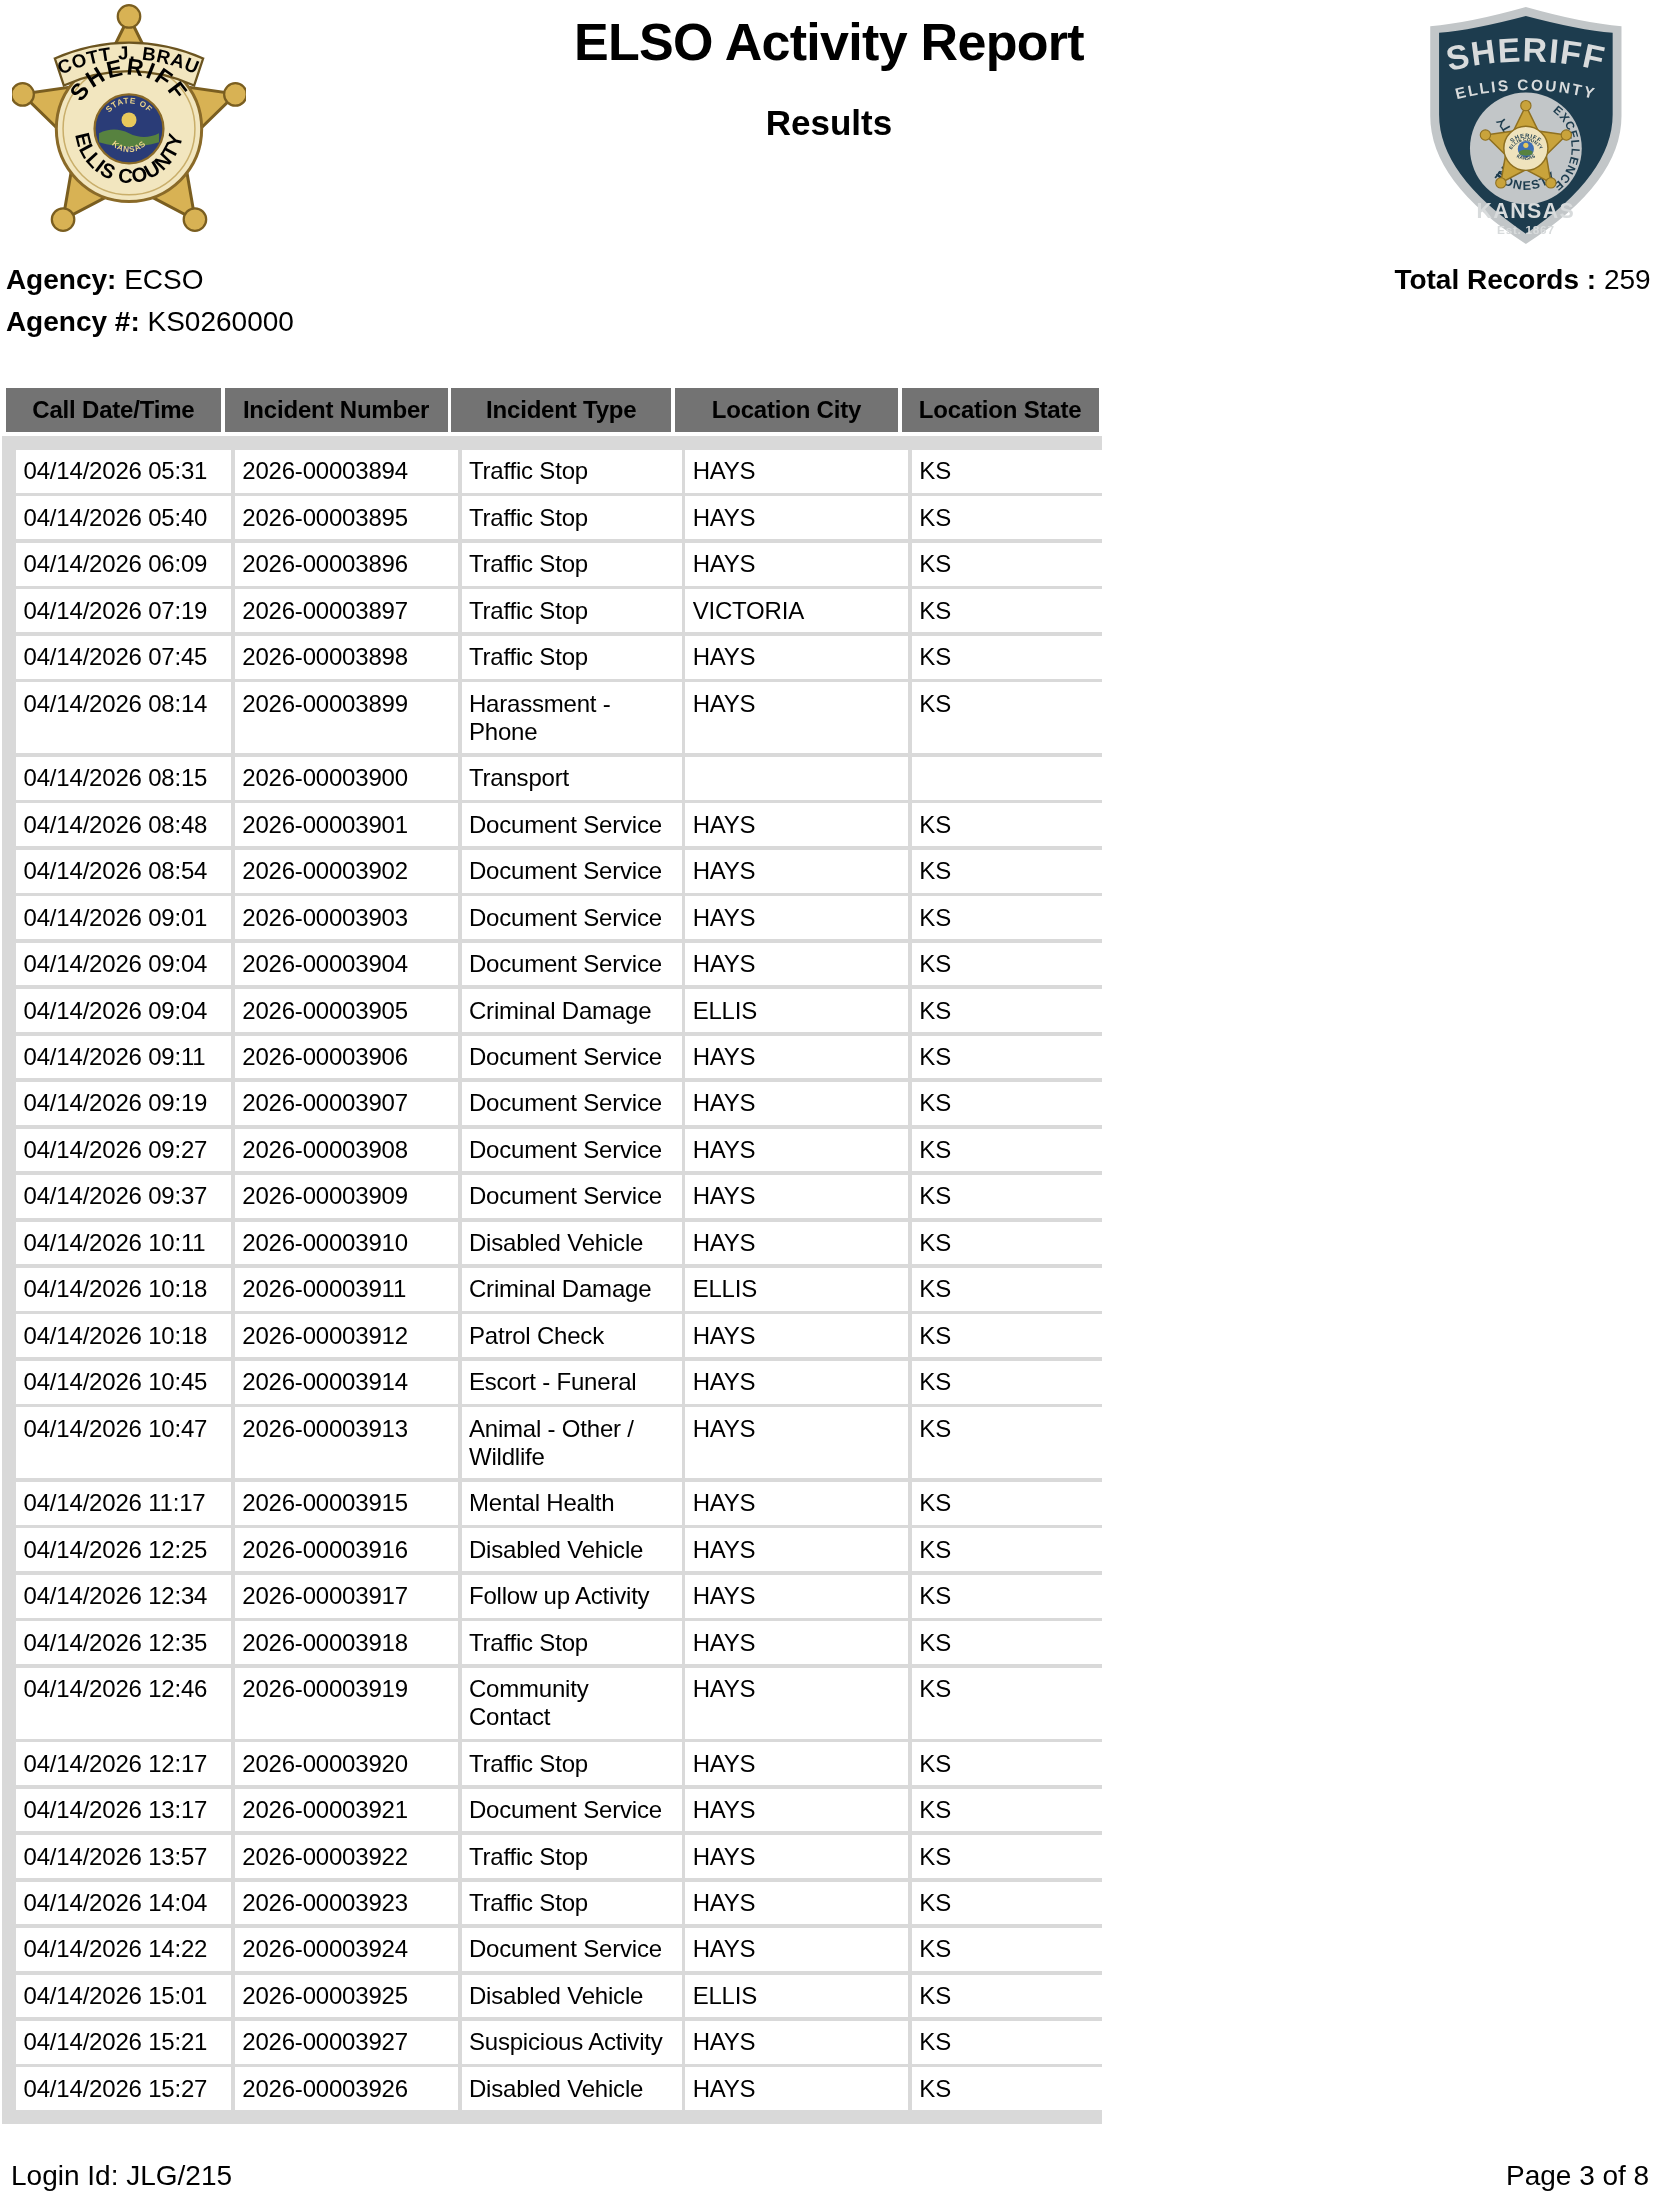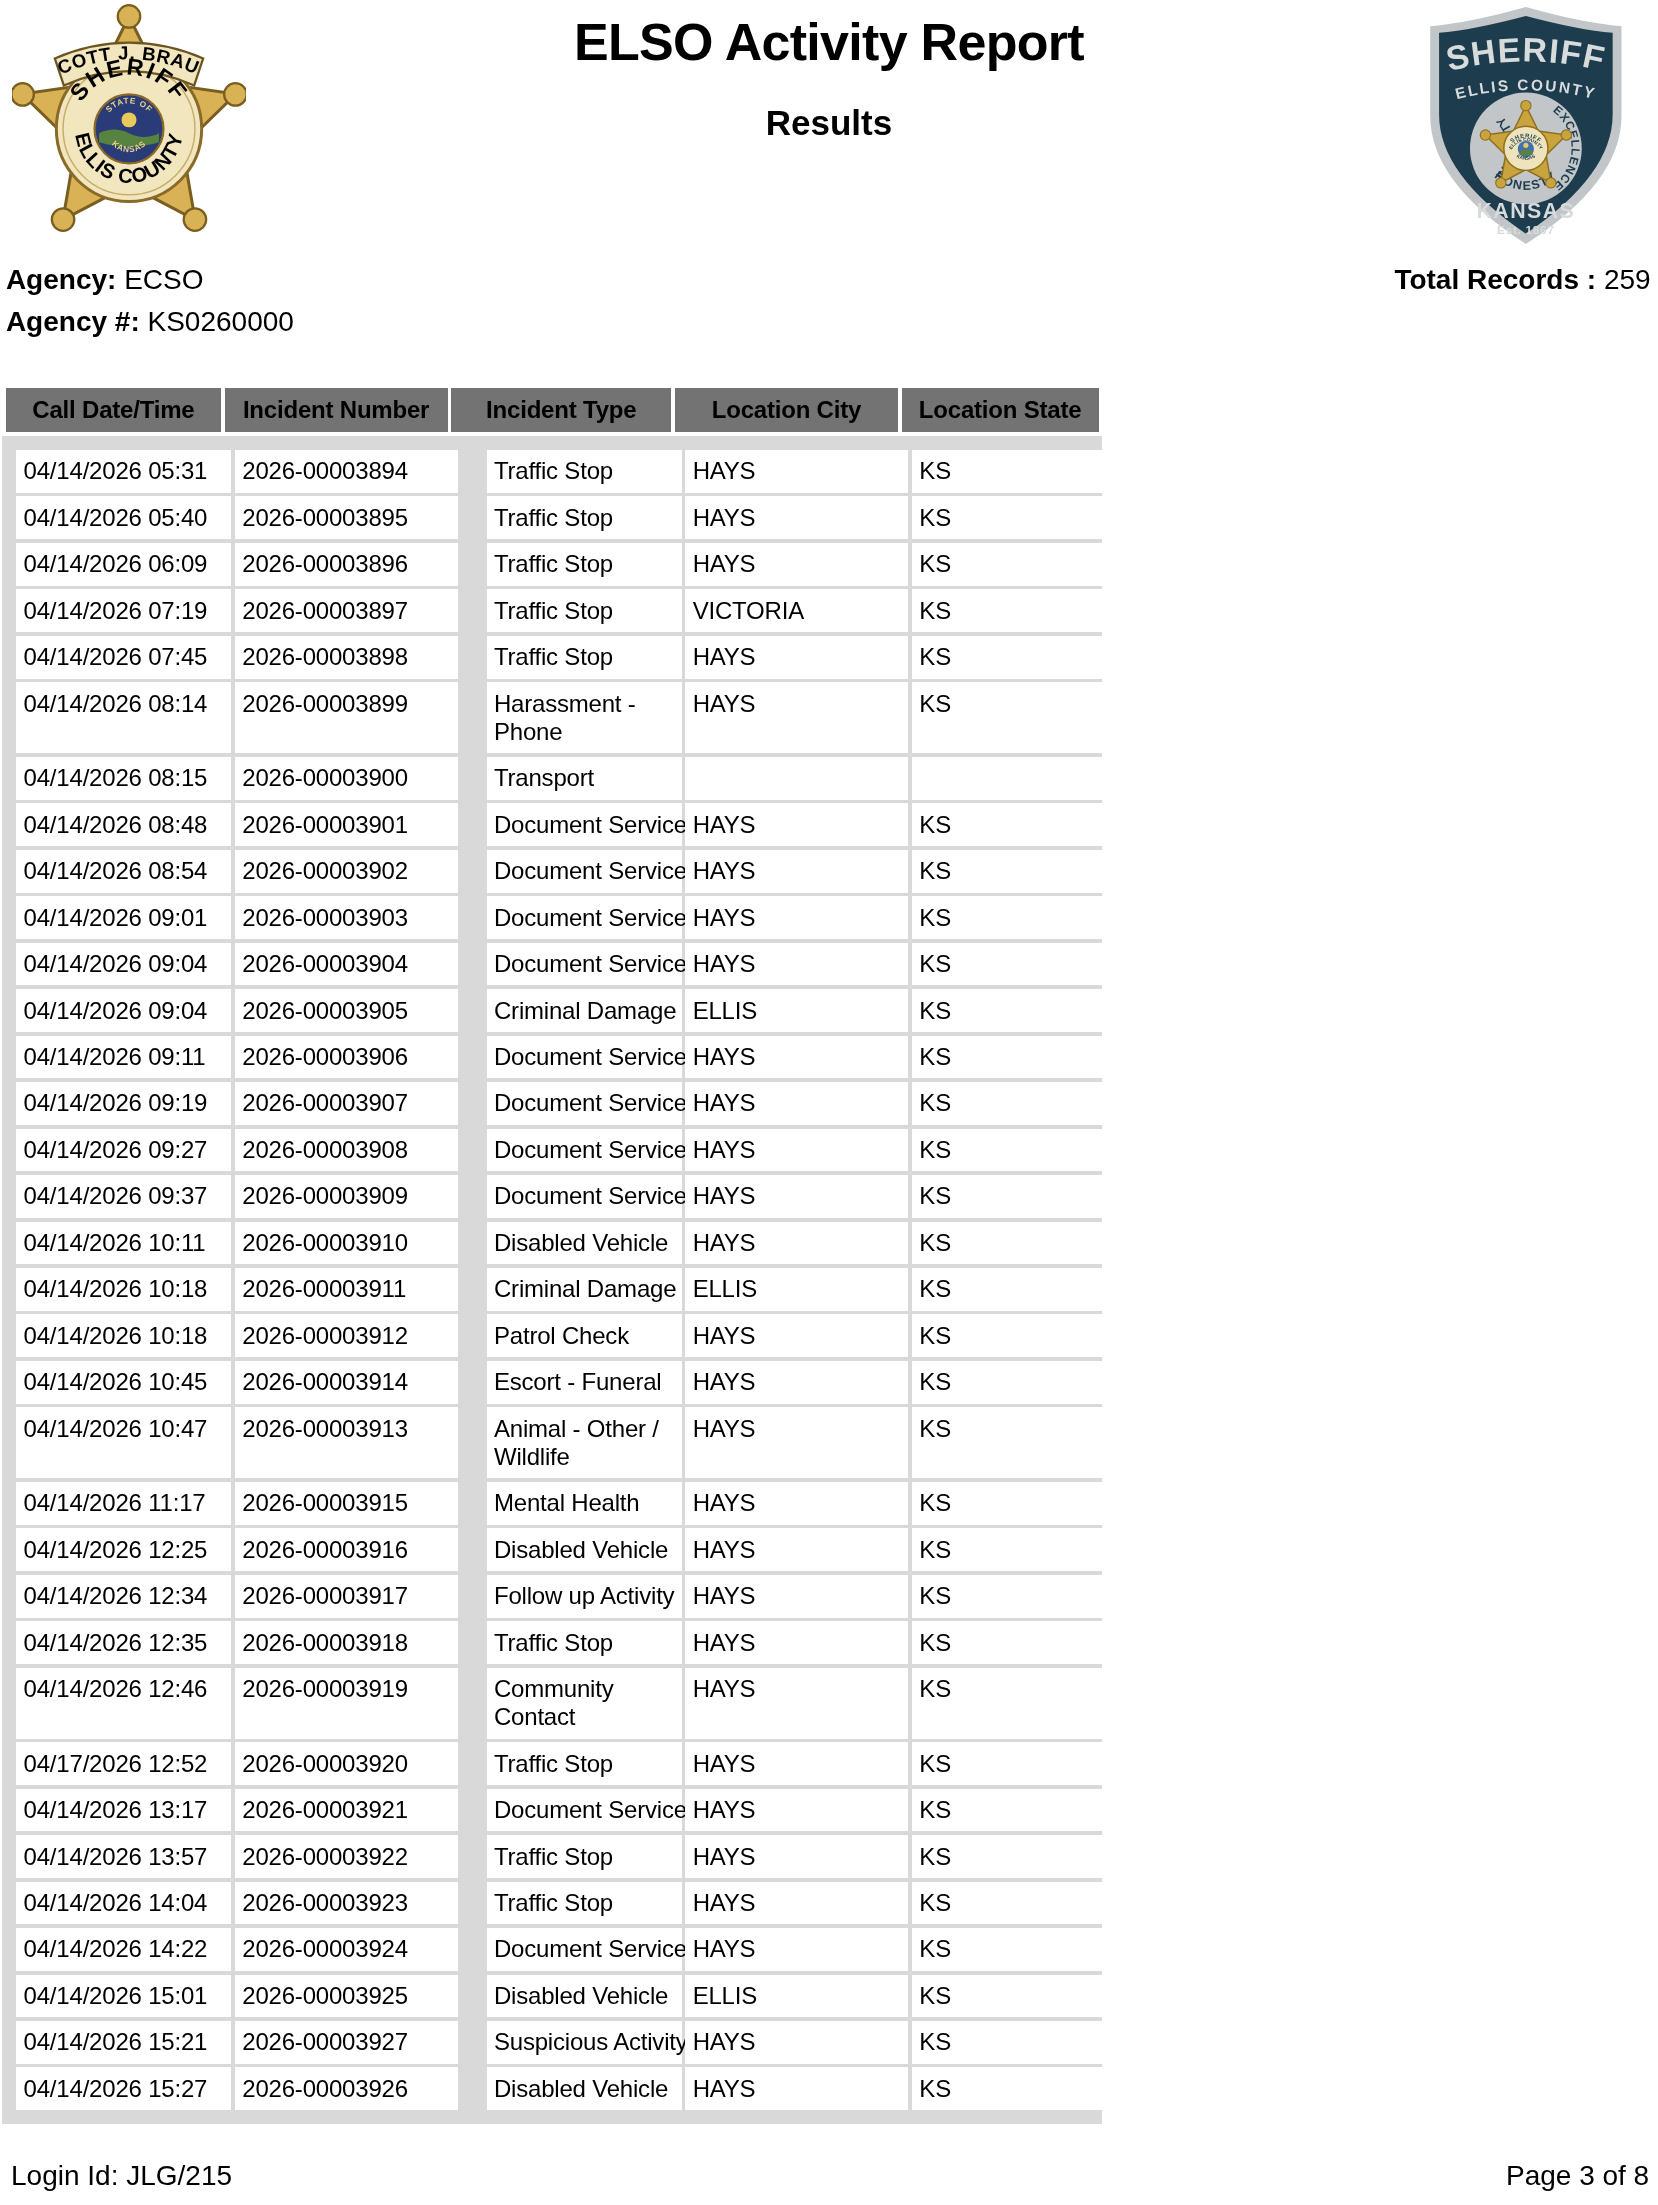--- a/index.html
+++ b/index.html
@@ -24,21 +24,21 @@
            grid-template-columns:215px 223px 220px 223px 197px; column-gap:3.7px; }
   .th { background:#737373; height:44px; display:flex; align-items:center; justify-content:center;
         font-size:24px; font-weight:bold; letter-spacing:-0.2px; }
 
   .tbody { position:absolute; left:2.2px; top:436px; display:grid;
            grid-template-columns:215px 223px 220px 223px 197px; gap:3.7px;
            background:#d9d9d9; padding:14px; width:1100px; }
   .t-row { display:contents; }
   .cell { background:#ffffff; font-size:24px; line-height:28px; letter-spacing:-0.2px;
           padding:7.4px 7.4px 7.4px 7.4px; vertical-align:top; }
-  .c-type { white-space:pre;margin-left:25px; }
+  .c-type { white-space:pre; }
 
   
   .footer-left  { position:absolute; left:11px;  top:2160px; font-size:28px; }
   .footer-right { position:absolute; right:8.8px; top:2160px; font-size:28px;margin-left:43px; }
 
   svg text { font-family:"Liberation Sans", sans-serif; }
 </style>
 </head>
 <body>
 
@@ -385,21 +385,21 @@
     <div class="t-row">
       <div class="cell c-date">04/14/2026 12:46</div>
       <div class="cell c-num">2026-00003919</div>
       <div class="cell c-type">Community
 Contact</div>
       <div class="cell c-city">HAYS</div>
       <div class="cell c-state">KS</div>
     </div>
 
     <div class="t-row">
-      <div class="cell c-date">04/17/2026 12:52</div>
+      <div class="cell c-date">04/14/2026 12:17</div>
       <div class="cell c-num">2026-00003920</div>
       <div class="cell c-type">Traffic Stop</div>
       <div class="cell c-city">HAYS</div>
       <div class="cell c-state">KS</div>
     </div>
 
     <div class="t-row">
       <div class="cell c-date">04/14/2026 13:17</div>
       <div class="cell c-num">2026-00003921</div>
       <div class="cell c-type">Document Service</div>

